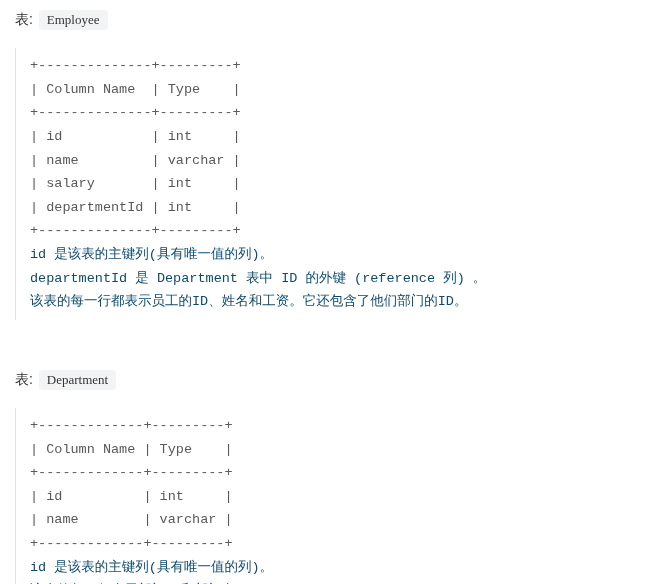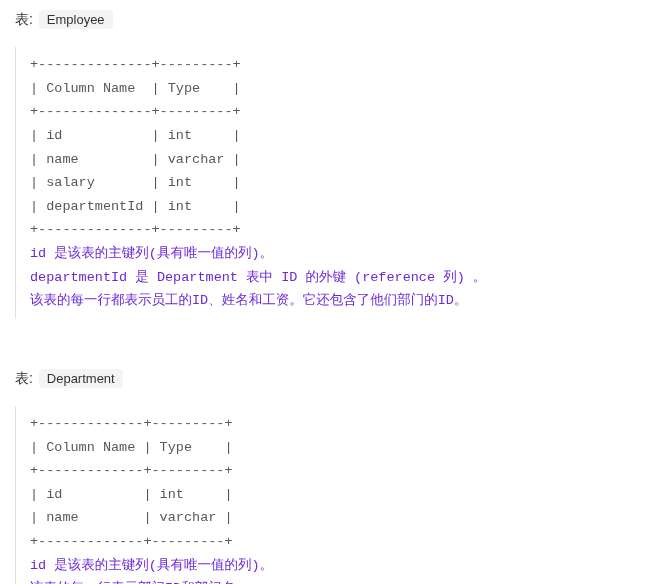--- a/index.html
+++ b/index.html
@@ -23,42 +23,42 @@
     .table-label {
       color: #333;
       font-size: 14px;
       display: inline;
     }
     .code-badge {
       display: inline-block;
       background: #f3f4f5;
       border-radius: 4px;
       padding: 2px 8px;
-      font-family: Liberation Sans, sans-serif;
+      font-family: Liberation Serif, serif;
       font-size: 13px;
       color: #333;
       margin-left: 2px;
     }
     .schema-block {
       margin-top: 18px;
       border-left: 1px solid #e0e0e0;
       padding: 6px 0 6px 14px;
     }
     .schema-text {
       font-family: Consolas, Monaco, "Courier New", monospace;
       font-size: 13.5px;
       line-height: 1.75;
       color: #595959;
       white-space: pre;
     }
     .desc-text {
       font-family: Consolas, Monaco, "Courier New", monospace;
       font-size: 13.5px;
       line-height: 1.75;
-      color: #6d28d9;
+      color: #0c4a6e;
       white-space: pre-wrap;
     }
   </style>
 </head>
 <body>
 
 <div class="section">
   <span class="table-label">表: </span><span class="code-badge">Employee</span>
   <div class="schema-block">
     <div class="schema-text">+--------------+---------+

